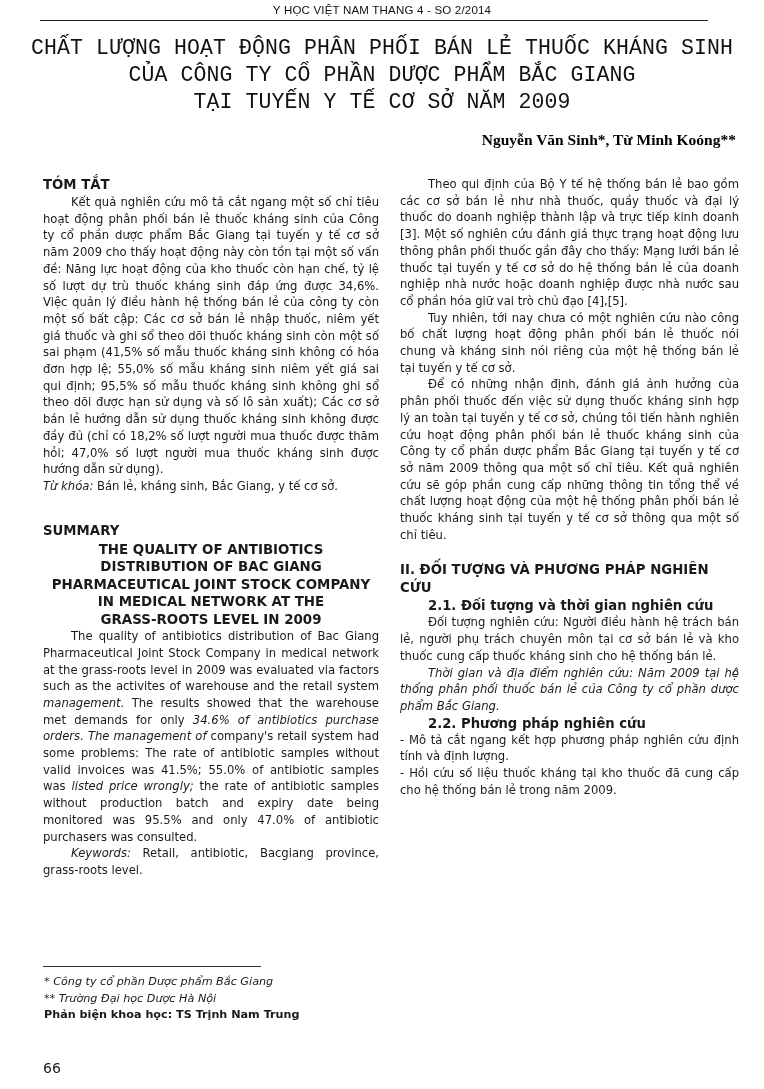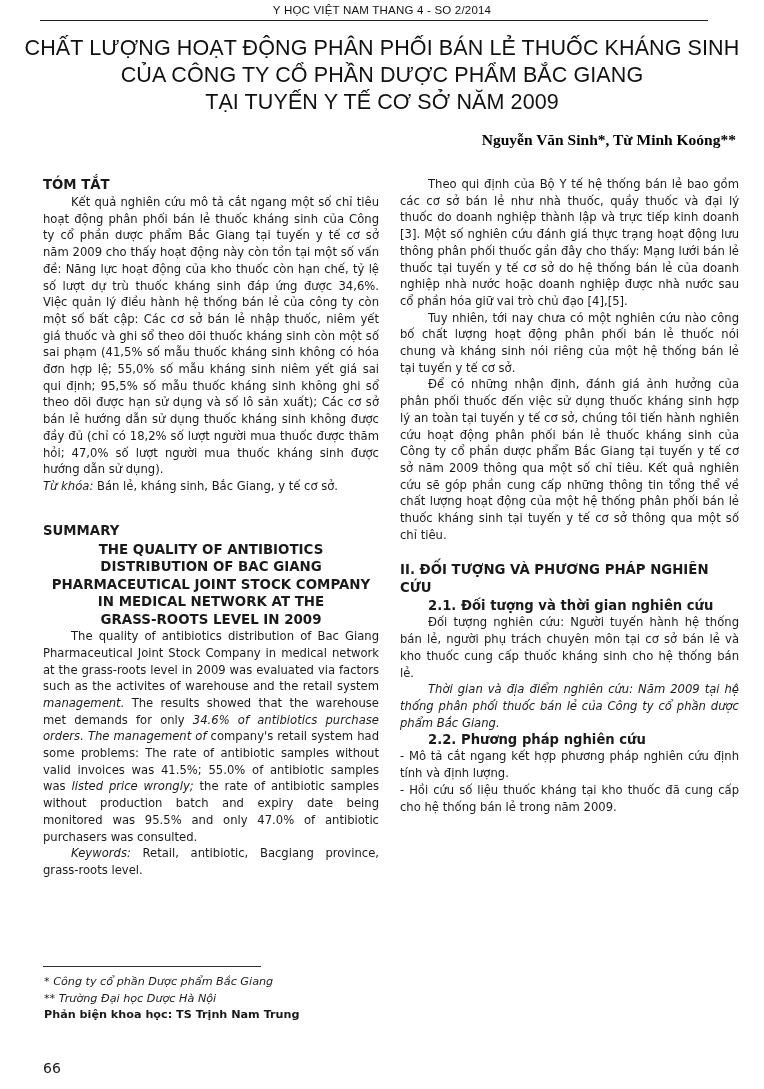--- a/index.html
+++ b/index.html
@@ -10,21 +10,21 @@
   .running-head {
     position: absolute; top: 4px; left: 0; width: 764px; text-align: center;
     font-family: "Liberation Sans", sans-serif; font-size: 11.5px; letter-spacing: 0.2px; color: #111;
   }
   .head-rule {
     position: absolute; top: 20px; left: 40px; width: 668px; height: 0;
     border-top: 1.2px solid #222;
   }
   .title {
     position: absolute; top: 35px; left: 0; width: 764px; text-align: center;
-    font-family: Liberation Sans, sans-serif; font-size: 21.5px; line-height: 27px; color: #111;
+    font-family: Liberation Mono, monospace; font-size: 21.5px; line-height: 27px; color: #111;
     letter-spacing: 0.1px;
   }
   .title div { white-space: nowrap; }
   .authors {
     position: absolute; top: 131px; right: 28px;
     font-family: "Liberation Serif", serif; font-size: 15.5px; font-weight: bold; color: #000000;
   }
   .col { position: absolute; font-size: 11.6px; line-height: 16.7px; text-align: justify; }
   .col-left { left: 43px; width: 336px; }
   .col-right { left: 400px; width: 339px; }
@@ -88,18 +88,18 @@
 
 <div class="page-num">66</div>
 
 <div class="col col-right" style="top:176px;">
   <p class="ind">Theo qui định của Bộ Y tế hệ thống bán lẻ bao gồm các cơ sở bán lẻ như nhà thuốc, quầy thuốc và đại lý thuốc do doanh nghiệp thành lập và trực tiếp kinh doanh [3]. Một số nghiên cứu đánh giá thực trạng hoạt động lưu thông phân phối thuốc gần đây cho thấy: Mạng lưới bán lẻ thuốc tại tuyến y tế cơ sở do hệ thống bán lẻ của doanh nghiệp nhà nước hoặc doanh nghiệp được nhà nước sau cổ phần hóa giữ vai trò chủ đạo [4],[5].</p>
   <p class="ind">Tuy nhiên, tới nay chưa có một nghiên cứu nào công bố chất lượng hoạt động phân phối bán lẻ thuốc nói chung và kháng sinh nói riêng của một hệ thống bán lẻ tại tuyến y tế cơ sở.</p>
   <p class="ind">Để có những nhận định, đánh giá ảnh hưởng của phân phối thuốc đến việc sử dụng thuốc kháng sinh hợp lý an toàn tại tuyến y tế cơ sở, chúng tôi tiến hành nghiên cứu hoạt động phân phối bán lẻ thuốc kháng sinh của Công ty cổ phần dược phẩm Bắc Giang tại tuyến y tế cơ sở năm 2009 thông qua một số chỉ tiêu. Kết quả nghiên cứu sẽ  góp phần cung cấp những thông tin tổng thể về chất lượng hoạt động của một hệ thống phân phối bán lẻ thuốc kháng sinh tại tuyến y tế cơ sở thông qua một số chỉ tiêu.</p>
 
   <h3 class="h-sec" style="margin-top:18px;">II. ĐỐI TƯỢNG VÀ PHƯƠNG PHÁP NGHIÊN CỨU</h3>
   <h4 class="h-sub">2.1. Đối tượng và thời gian nghiên cứu</h4>
-  <p class="ind">Đối tượng nghiên cứu: Người tuyến hành hệ thống bán lẻ, người phụ trách chuyên môn tại cơ sở bán lẻ và kho thuốc cung cấp thuốc kháng sinh cho hệ thống bán lẻ.</p>
+  <p class="ind">Đối tượng nghiên cứu: Người điều hành hệ trách bán lẻ, người phụ trách chuyên môn tại cơ sở bán lẻ và kho thuốc cung cấp thuốc kháng sinh cho hệ thống bán lẻ.</p>
   <p class="ind it">Thời gian và địa điểm nghiên cứu: Năm 2009 tại hệ thống phân phối thuốc bán lẻ của Công ty cổ phần dược phẩm Bắc Giang.</p>
   <h4 class="h-sub">2.2. Phương pháp nghiên cứu</h4>
   <p>- Mô tả cắt ngang kết hợp phương pháp nghiên cứu định tính và định lượng.</p>
   <p>- Hồi cứu số liệu thuốc kháng tại kho thuốc đã cung cấp cho hệ thống bán lẻ trong năm 2009.</p>
 </div>
 
 </body></html>

